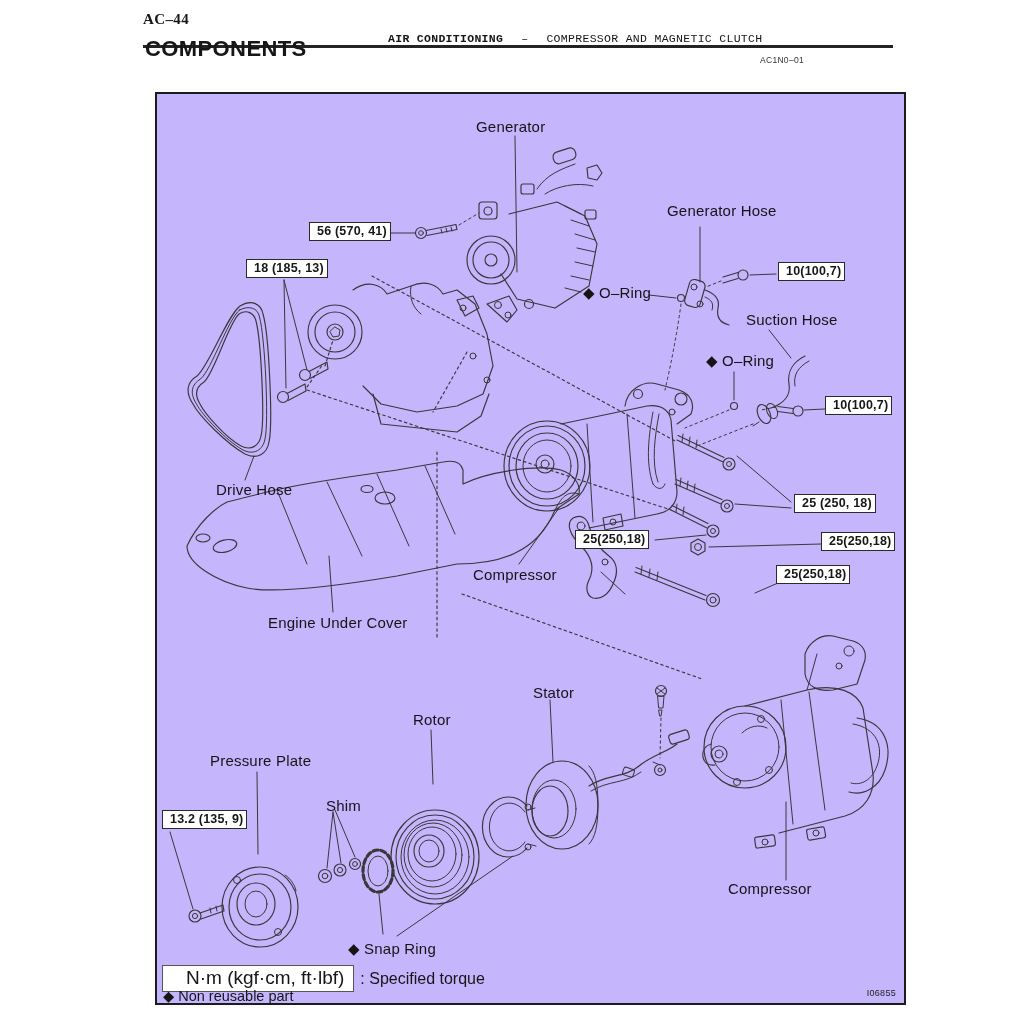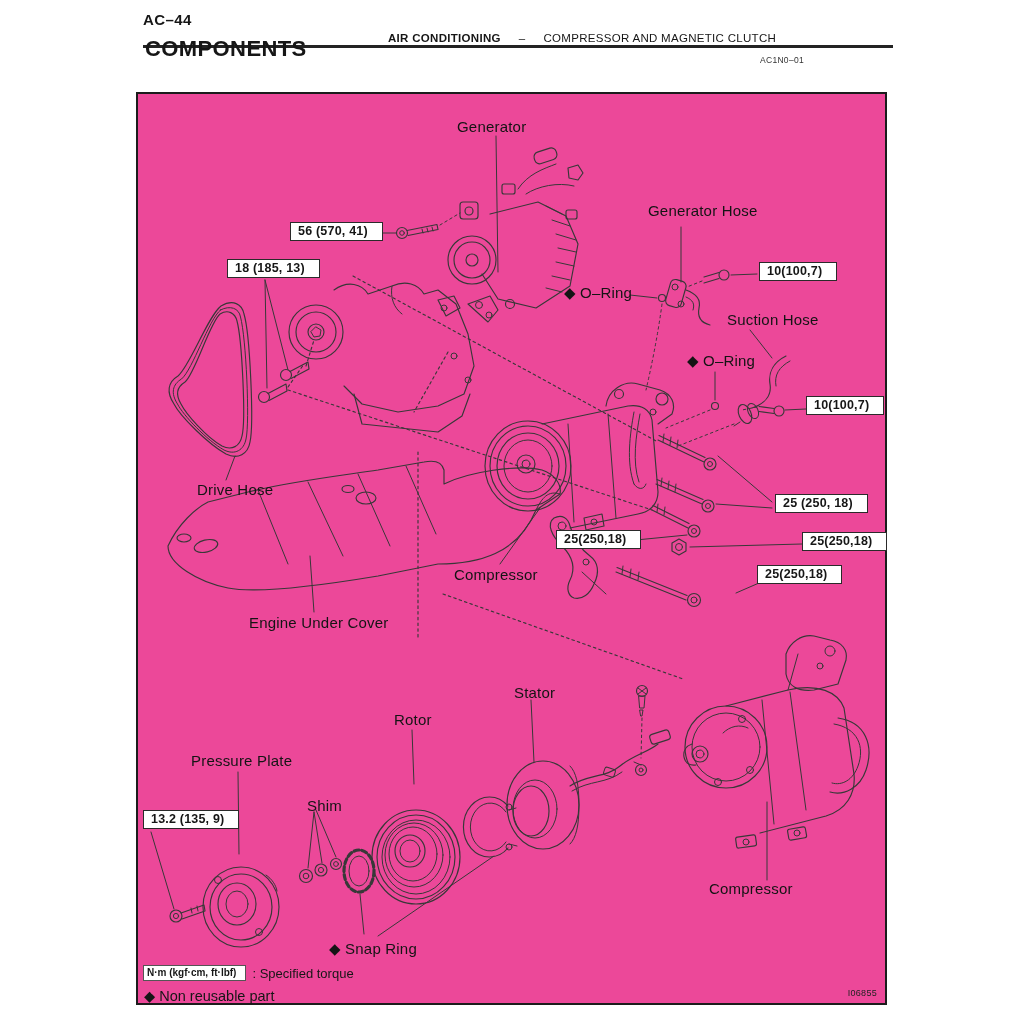--- a/index.html
+++ b/index.html
@@ -1,39 +1,39 @@
 <!DOCTYPE html>
 <html><head>
 <meta charset="utf-8">
 <style>
   html,body{margin:0;padding:0;}
   body{
     width:1024px;height:1024px;position:relative;background:#ffffff;
     font-family:"Liberation Sans",sans-serif;color:#161616;overflow:hidden;
   }
-  .pagenum{position:absolute;left:143px;top:11px;font-size:15px;font-weight:bold;letter-spacing:.4px;}
-  .hdr{position:absolute;left:388px;top:32px;font-size:11.5px;white-space:nowrap;letter-spacing:.3px;}
+  .pagenum{position:absolute;left:143px;top:11px;font-size:15px;font-weight:bold;letter-spacing:.4px;font-family:Liberation Serif, serif;}
+  .hdr{position:absolute;left:388px;top:32px;font-size:11.5px;white-space:nowrap;letter-spacing:.3px;font-family:Liberation Mono, monospace;}
   .hdr-sec{font-weight:bold;}
   .hdr-dash{margin:0 18px;}
   .rule{position:absolute;left:143px;top:45px;width:750px;height:2.5px;background:#232323;}
   .doccode{position:absolute;left:760px;top:55px;width:133px;font-size:8.5px;color:#333;letter-spacing:.3px;}
   .title{position:absolute;left:141px;top:32px;margin:4px;font-size:22px;font-weight:bold;letter-spacing:.4px;}
-  .frame{position:absolute;left:136px;top:92px;width:747px;height:909px;border:2px solid #1c1c1c;background:#ec4899;}
+  .frame{position:absolute;left:155px;top:92px;width:747px;height:909px;border:2px solid #1c1c1c;background:#c4b5fd;}
   .frame svg{position:absolute;left:0;top:0;}
   .lbl{position:absolute;font-size:15px;color:#141414;white-space:pre-line;letter-spacing:.2px;line-height:16px;}
   .tq{
     position:absolute;font-size:12.5px;font-weight:bold;letter-spacing:.2px;
-    border:1.6px solid #2a2a2a;background:#fff;padding:1px 14px 2px 7px;white-space:nowrap;
+    border:1.6px solid #2a2a2a;background:#fff;padding:1px 3px 2px 7px;white-space:nowrap;
   }
   .legend-row{position:absolute;left:5px;top:871px;display:flex;align-items:center;}
   .legend-box{
-    font-size:10px;border:1.3px solid #555;padding:1px 9px 2px 3px;background:#fff;
-    font-weight:bold;white-space:nowrap;
+    font-size:19px;border:1.3px solid #555;padding:1px 9px 2px 23px;background:#fff;
+    font-weight:normal;white-space:nowrap;
   }
-  .legend-suffix{font-size:13px;margin-left:6px;white-space:nowrap;}
+  .legend-suffix{font-size:16px;margin-left:6px;white-space:nowrap;}
   .legend-nonreuse{position:absolute;left:6px;top:894px;font-size:14.5px;white-space:nowrap;}
   .figcode{position:absolute;right:8px;bottom:5px;font-size:9px;color:#222;letter-spacing:.3px;}
 </style>
 </head>
 <body>
 
 <div class="page">
 
   <div class="pagenum">AC–44</div>
 

